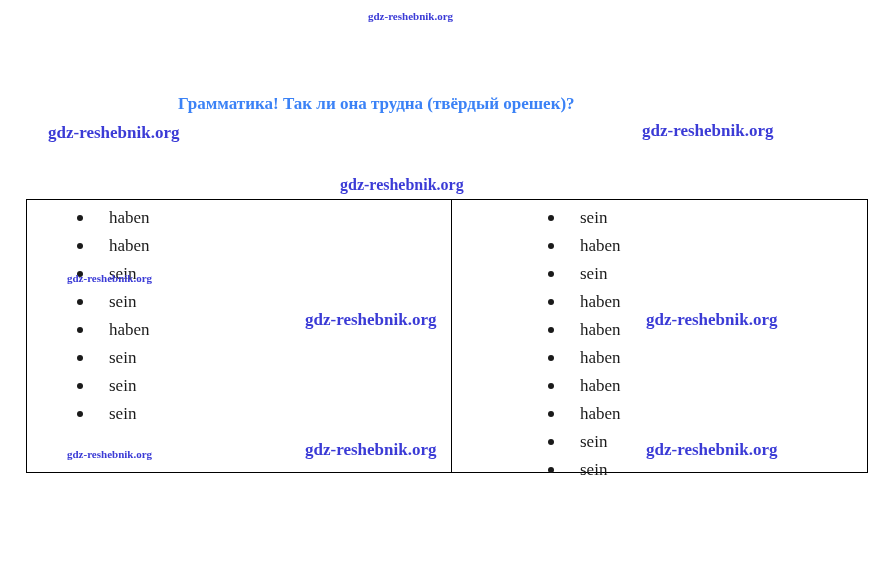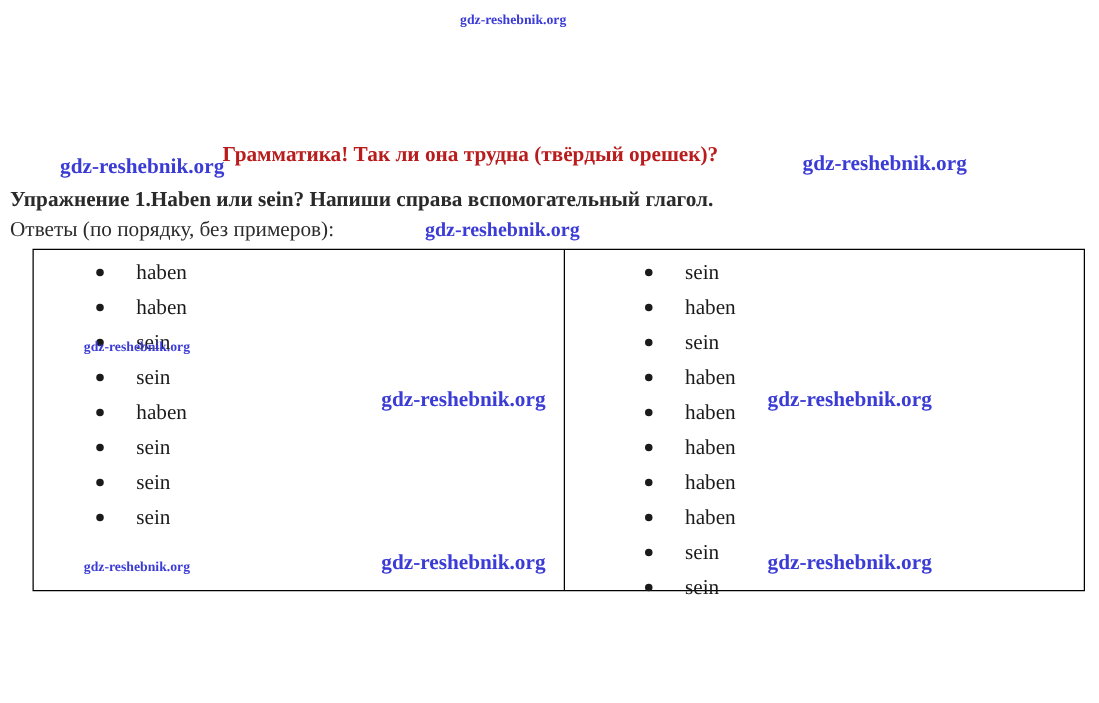--- a/index.html
+++ b/index.html
@@ -34,24 +34,23 @@
   .wm.mid   { font-size: 16px; }
   .wm.big   { font-size: 17px; }
 
   
   .doc-title {
     position: absolute;
     left: 178px;
     top: 94px;
     font-size: 17px;
     font-weight: bold;
-    color: #b91c1c;
+    color: #3b82f6;
     white-space: nowrap;
     font-family: "Liberation Serif", serif;
-    margin-top: 20px;
   }
   .task-line {
     position: absolute;
     left: 8px;
     top: 150px;
     font-size: 17px;
     font-weight: bold;
     color: #2a2a2a;
     white-space: nowrap;
     font-family: "Liberation Serif", serif;
@@ -69,20 +68,21 @@
   
   .table {
     position: absolute;
     left: 26px;
     top: 199px;
     width: 842px;
     height: 274px;
     border: 1px solid #000;
     box-sizing: border-box;
     display: flex;
+    gap: 32px;
   }
   .col {
     box-sizing: border-box;
     position: relative;
     height: 100%;
   }
   .col-left  { width: 425px; border-right: 1px solid #000; }
   .col-right { flex: 1 1 auto; }
 
   ul.answers {
@@ -125,22 +125,20 @@
 
 <div class="page">
 
   <div class="wm small" style="left:368px; top:10px;">gdz-reshebnik.org</div>
 
   <div class="doc-title">Грамматика! Так ли она трудна (твёрдый орешек)?</div>
 
   <div class="wm big" style="left:48px; top:123px;">gdz-reshebnik.org</div>
   <div class="wm big" style="left:642px; top:121px;">gdz-reshebnik.org</div>
 
-  <div class="task-line">Упражнение 1.Haben или sein? Напиши справа вспомогательный глагол.</div>
-  <div class="answers-line">Ответы (по порядку, без примеров):</div>
   <div class="wm mid" style="left:340px; top:176px;">gdz-reshebnik.org</div>
 
   <div class="table">
 
     <div class="col col-left">
       <ul class="answers">
         <li>haben</li>
         <li>haben</li>
         <li class="faint">sein</li>
         <li class="faint">sein</li>

